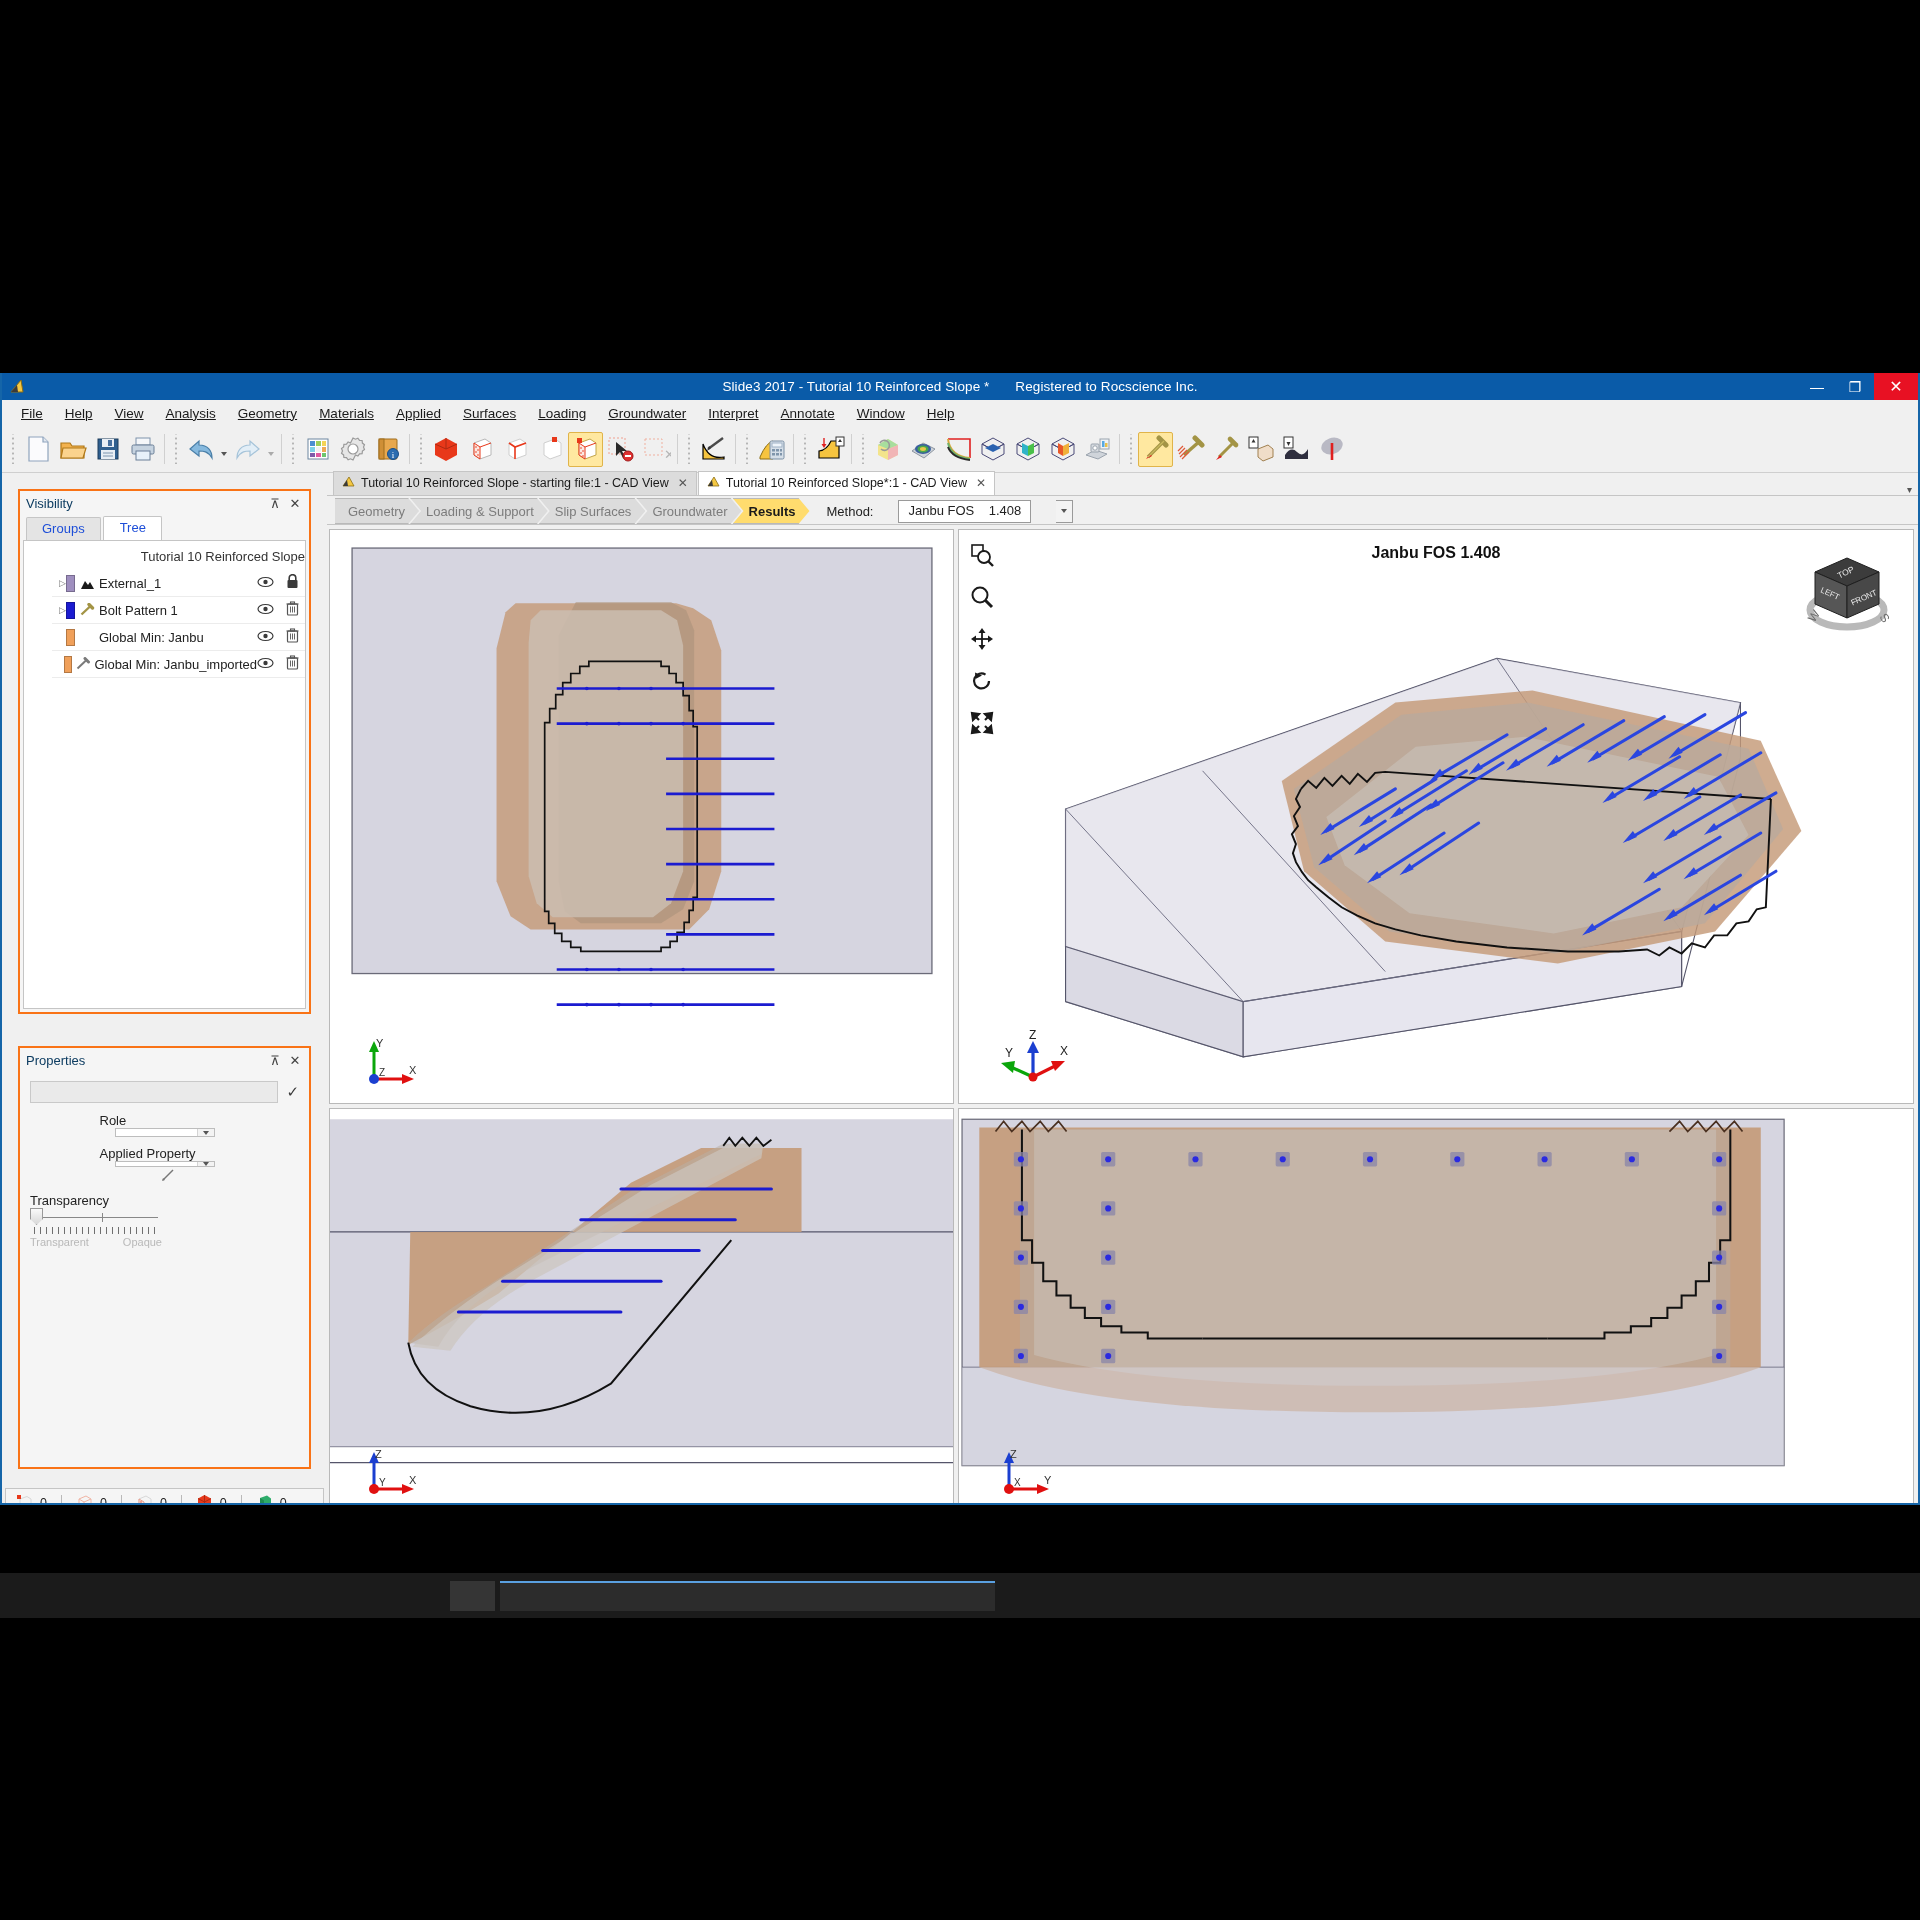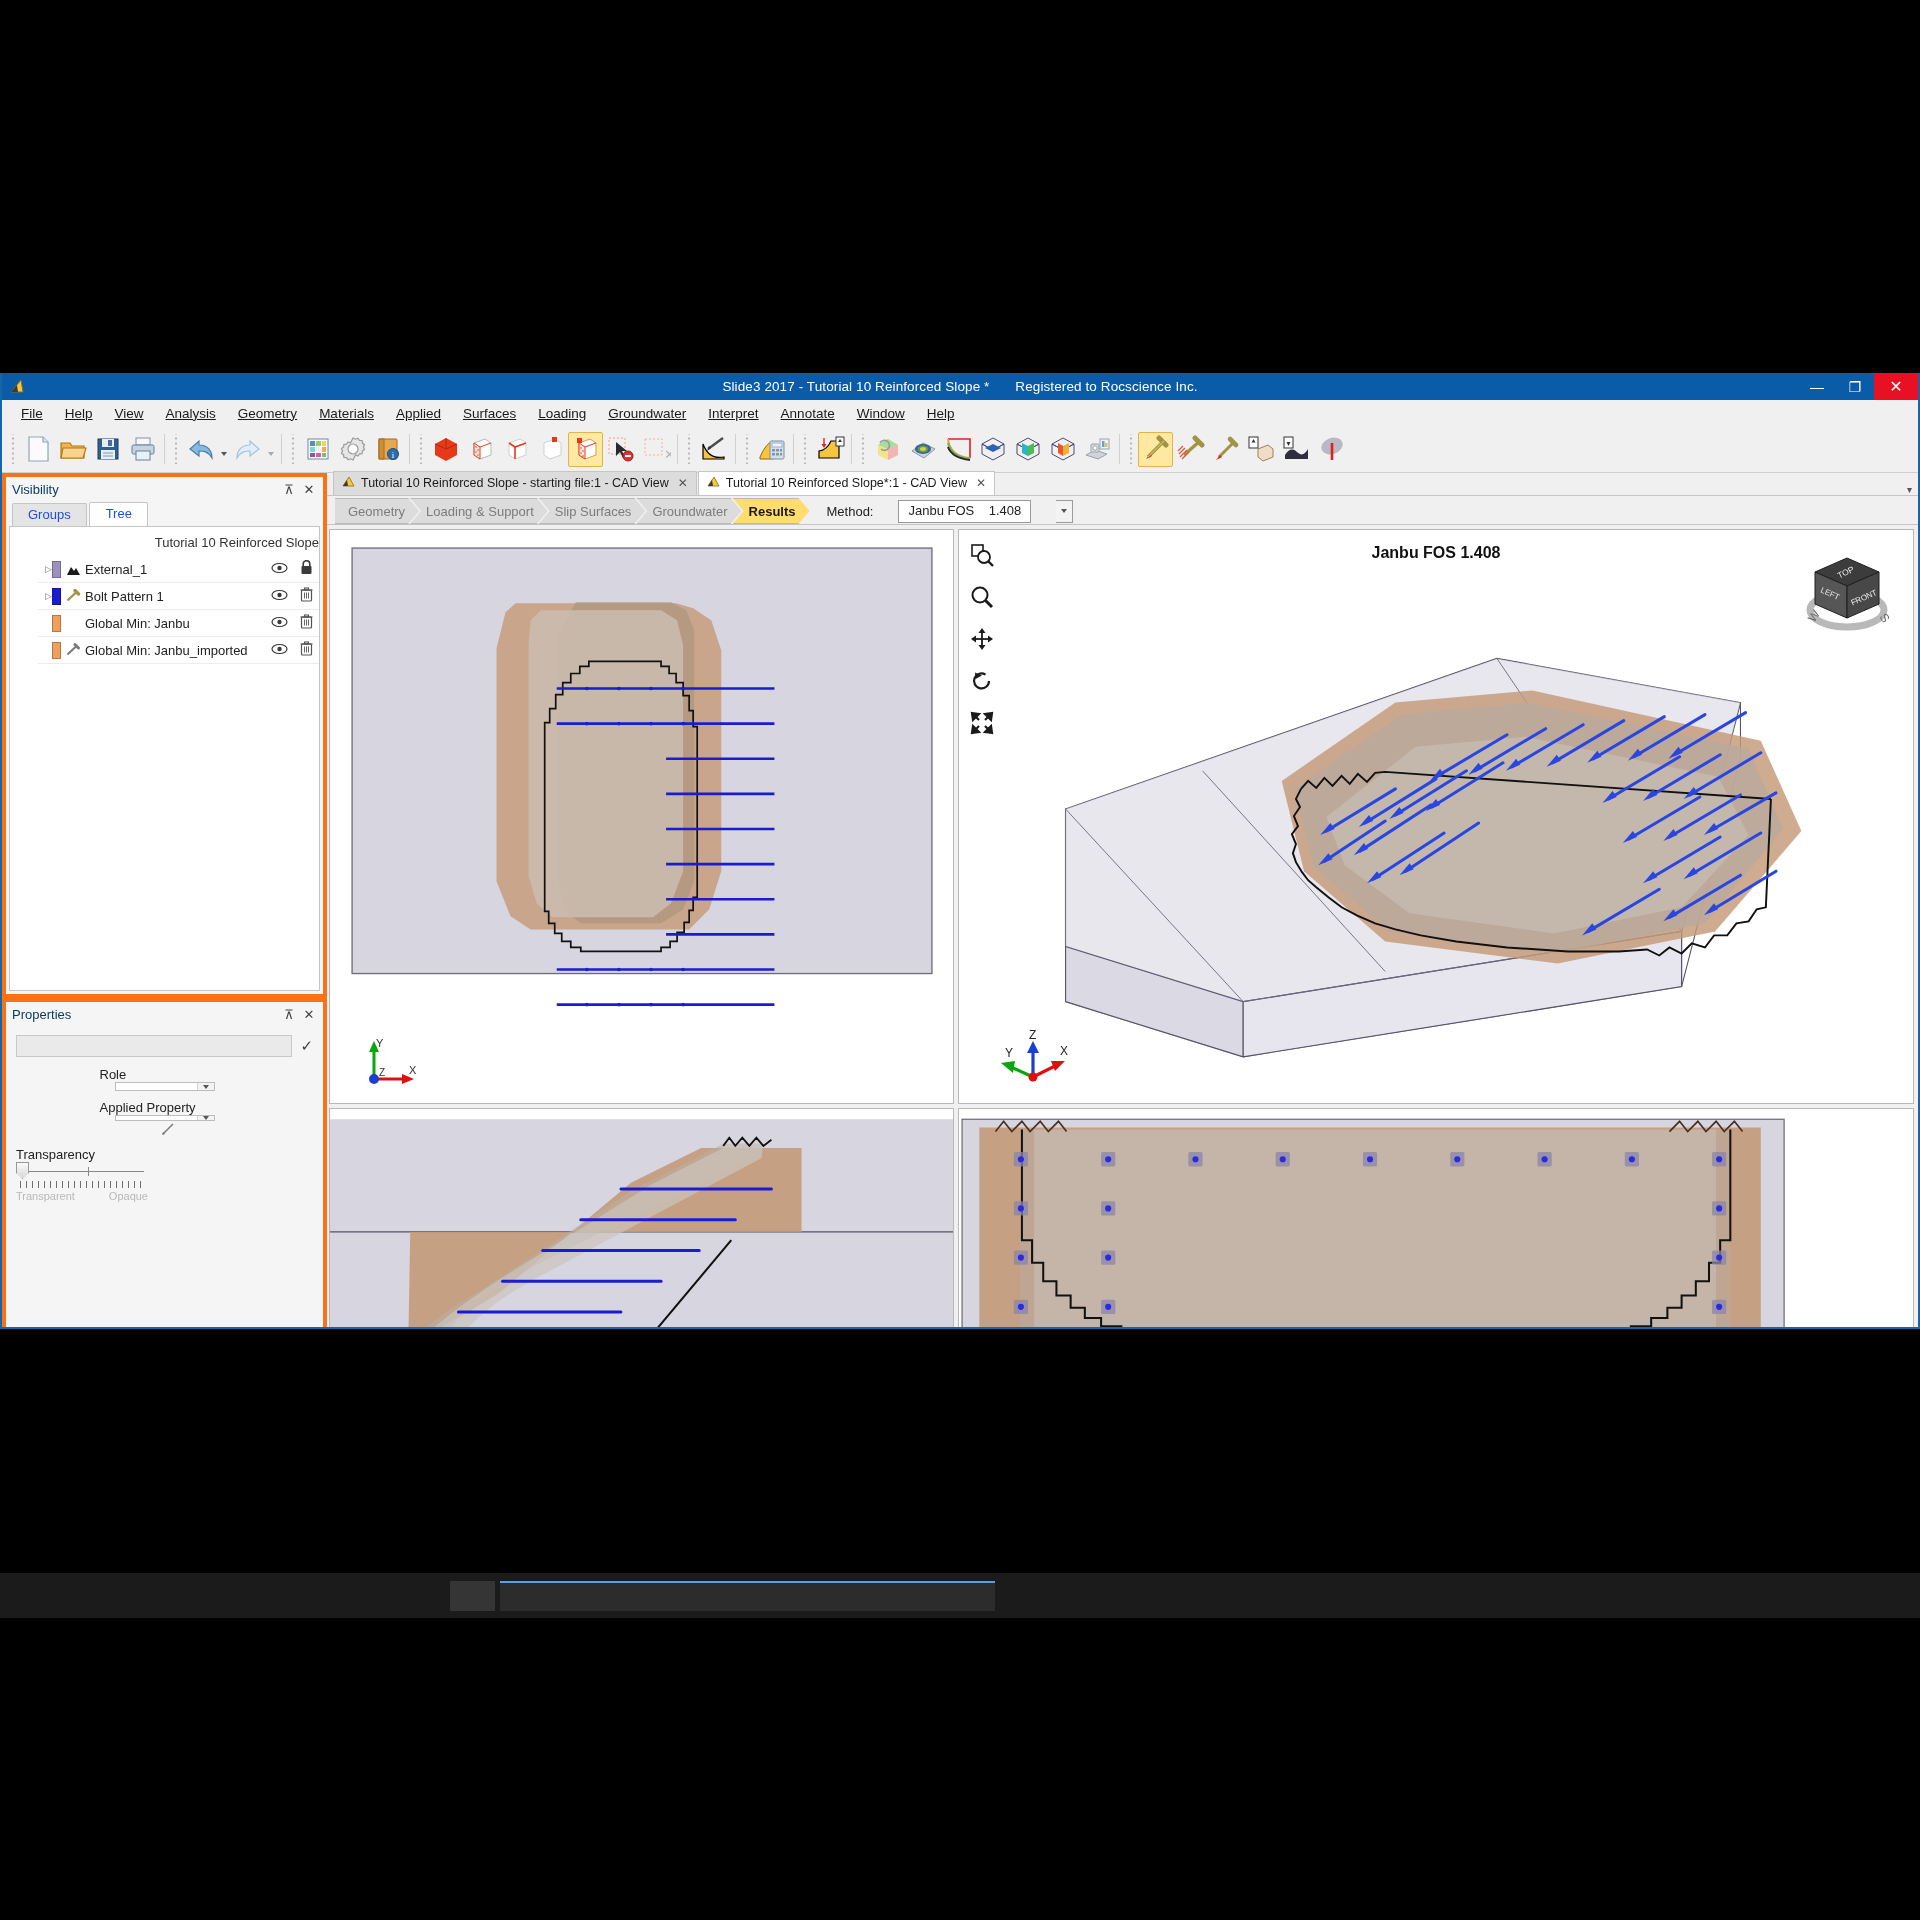--- a/index.html
+++ b/index.html
@@ -5,21 +5,21 @@
   * { box-sizing: border-box; margin:0; padding:0; }
   html, body {
     width: 1920px; height: 1920px;
     background: #000;
     font-family: "Liberation Sans", sans-serif;
     overflow: hidden;
   }
   #app {
     position: absolute;
     left: 0; top: 373px;
-    width: 1920px; height: 956px;
+    width: 1920px; height: 1132px;
     background: #f0f0f0;
     border: 2px solid #1565a8;
     border-top: none;
     overflow: hidden;
   }
   
   .titlebar {
     height: 27px; background: #0a5ba8;
     display:flex; align-items:center; position:relative;
     color:#fff; font-size:13px;
@@ -62,21 +62,21 @@
     width:35px;height:35px;display:flex;align-items:center;justify-content:center;
     border:1px solid transparent; border-radius:2px; position:relative;
   }
   .tb-btn.active { background:#ffe8a0; border:1px solid #e0b44a; }
   .tb-caret { width:12px;height:35px;display:flex;align-items:flex-end;justify-content:center;padding-bottom:11px;}
   .tb-caret i { border-left:3.5px solid transparent;border-right:3.5px solid transparent;border-top:4px solid #555; display:block;}
   
   .body-row { display:flex; height:1048px; }
   .leftcol { width:325px; display:flex; flex-direction:column; background:#f0f0f0; }
   .panel {
-    border:4px solid #f97316; background:#f5f5f5; margin:0;
+    border:2px solid #f97316; background:#f5f5f5; margin:16px;
     display:flex;flex-direction:column;
   }
   .panel-head {
     height:25px; display:flex; align-items:center; padding:0 6px;
     font-size:13px; color:#0d3c61; background:#f5f5f5;
   }
   .panel-head .sp { margin-left:auto; }
   .pin, .xclose { width:16px;text-align:center;color:#444;font-size:13px;margin-left:4px;}
   .tabs-row { display:flex; padding-left:6px; height:24px; align-items:flex-end; }
   .vtab {

